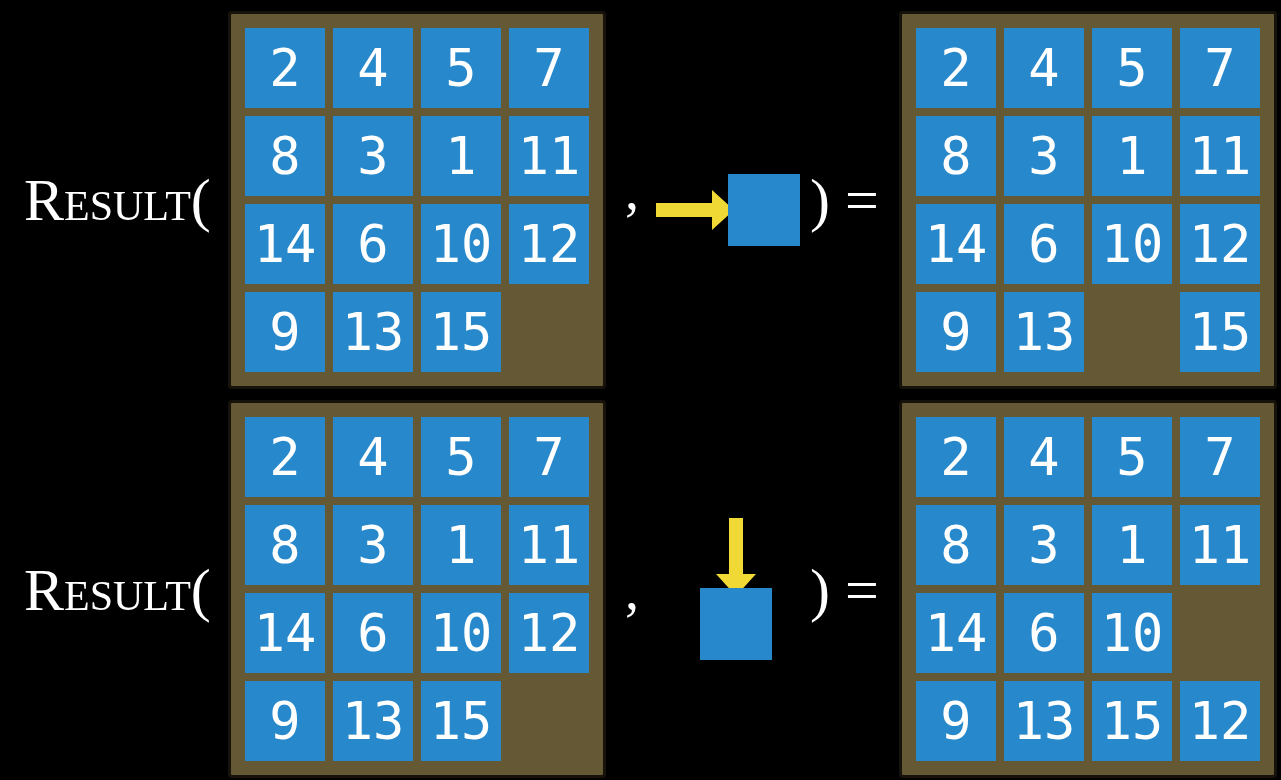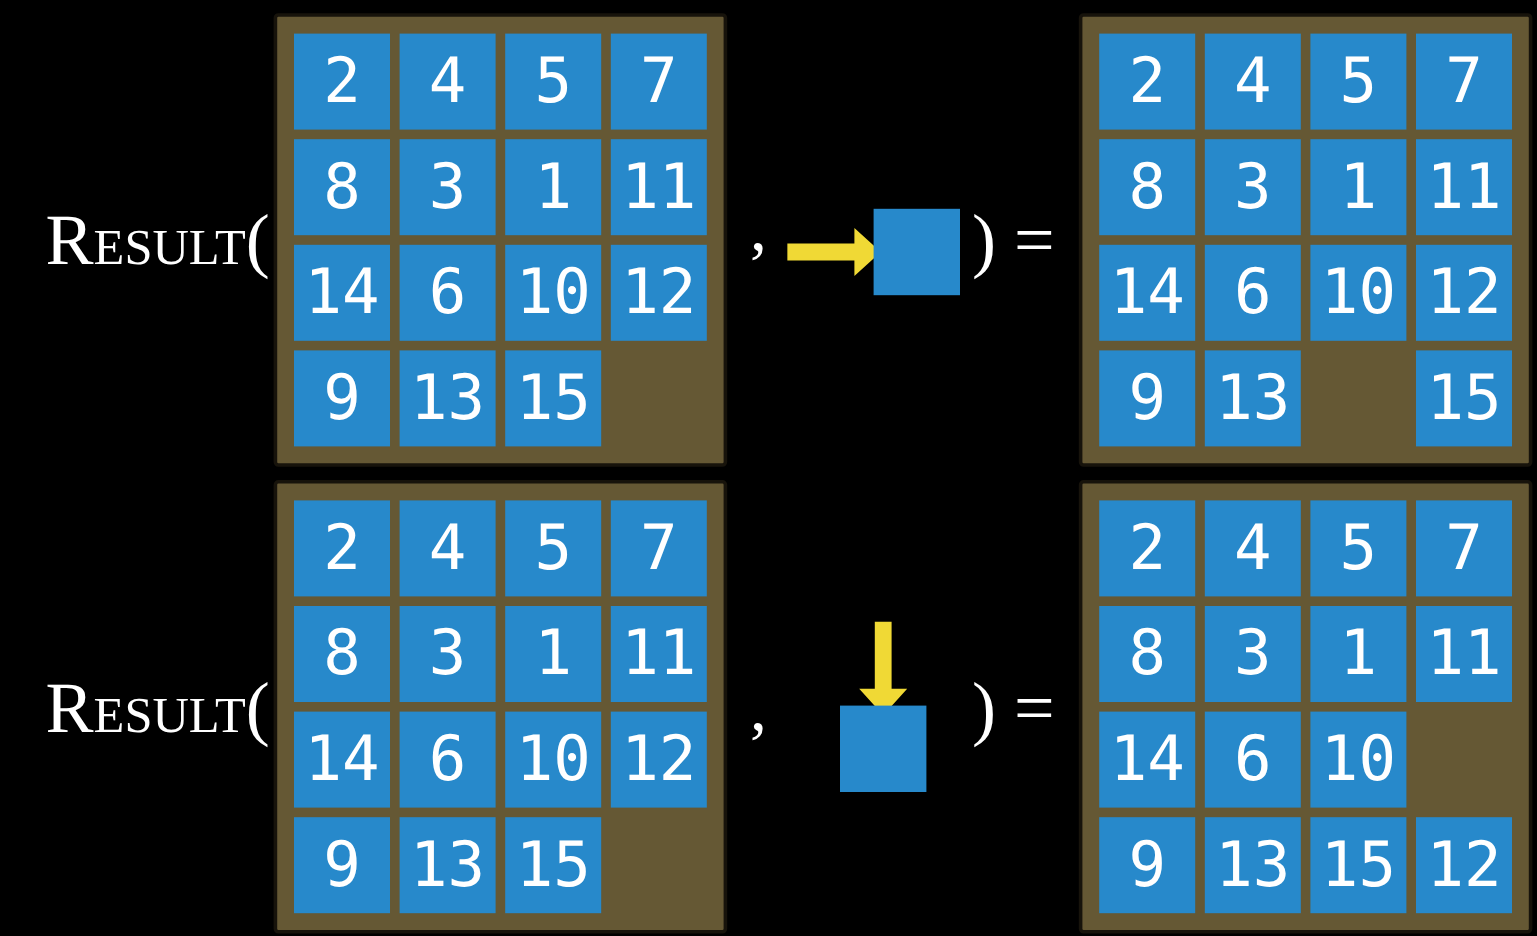--- a/index.html
+++ b/index.html
@@ -14,21 +14,21 @@
     position: relative;
     width: 1281px;
     height: 780px;
     background: var(--bg, #000);
     font-family: "Liberation Serif", serif;
   }
   .abs { position: absolute; }
 
   
   .func-label {
-    left: 38px;
+    left: 24px;
     width: 210px;
     height: 80px;
     display: flex;
     align-items: center;
     font-family: "Liberation Serif", serif;
     font-variant: small-caps;
     font-size: 60px;
     line-height: 1;
     color: var(--white, #fff);
     white-space: nowrap;

